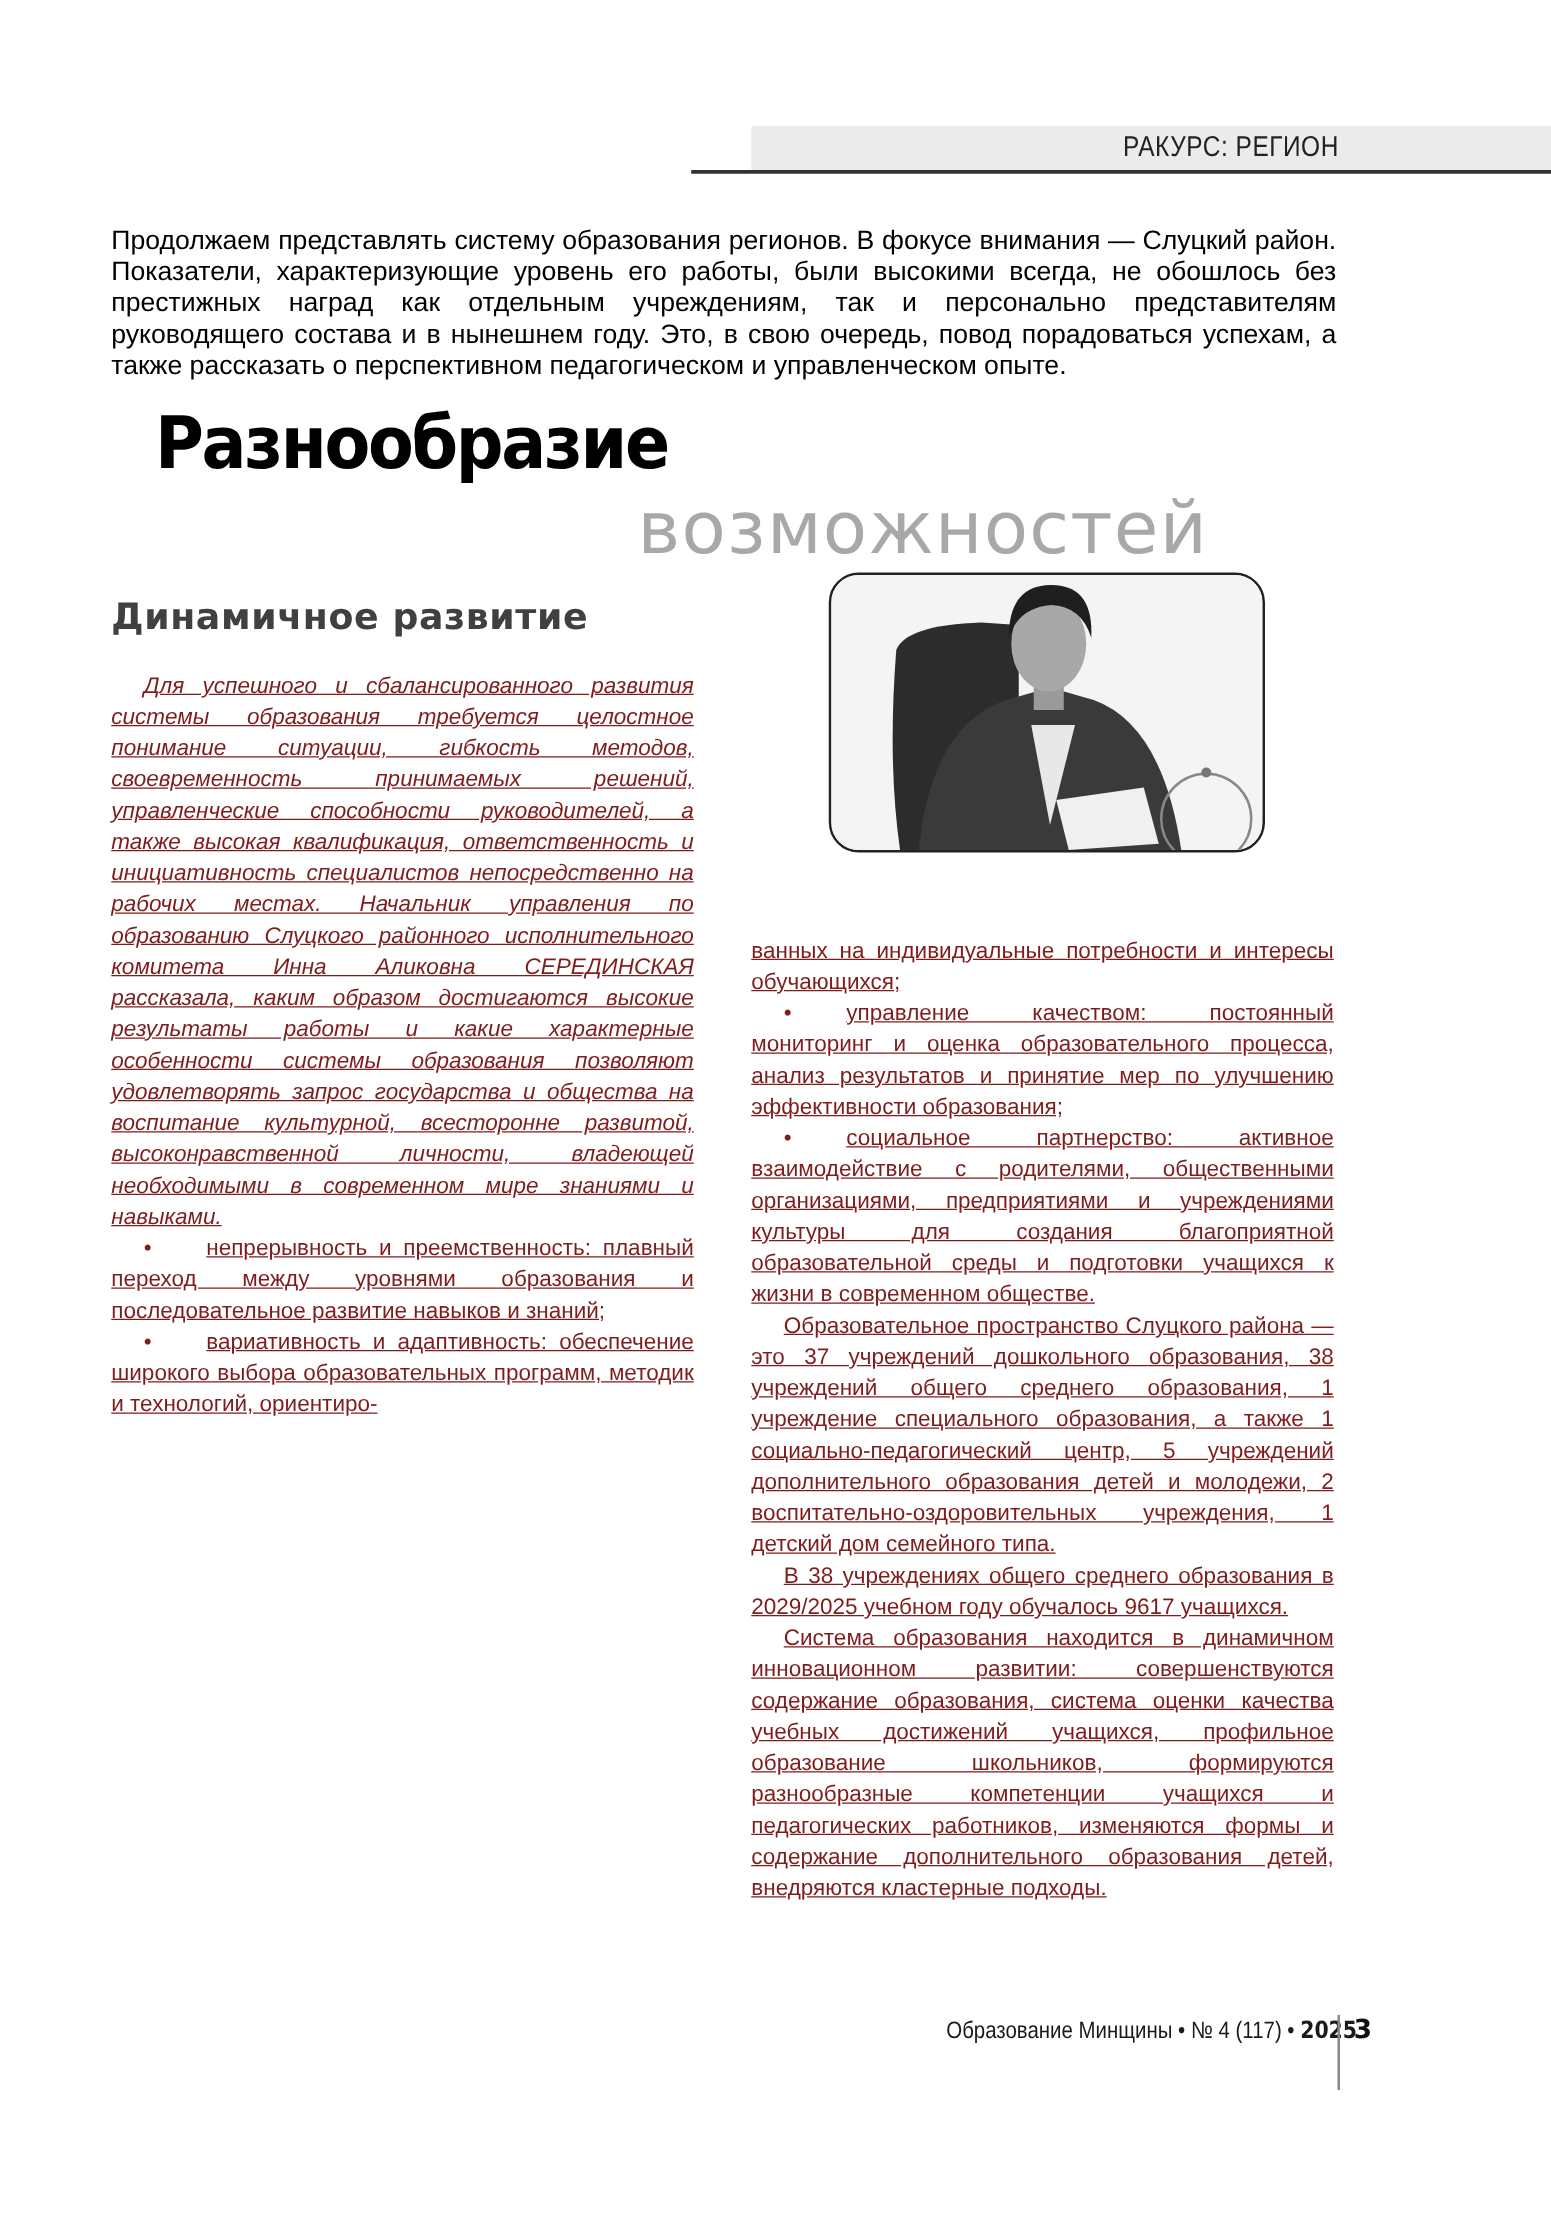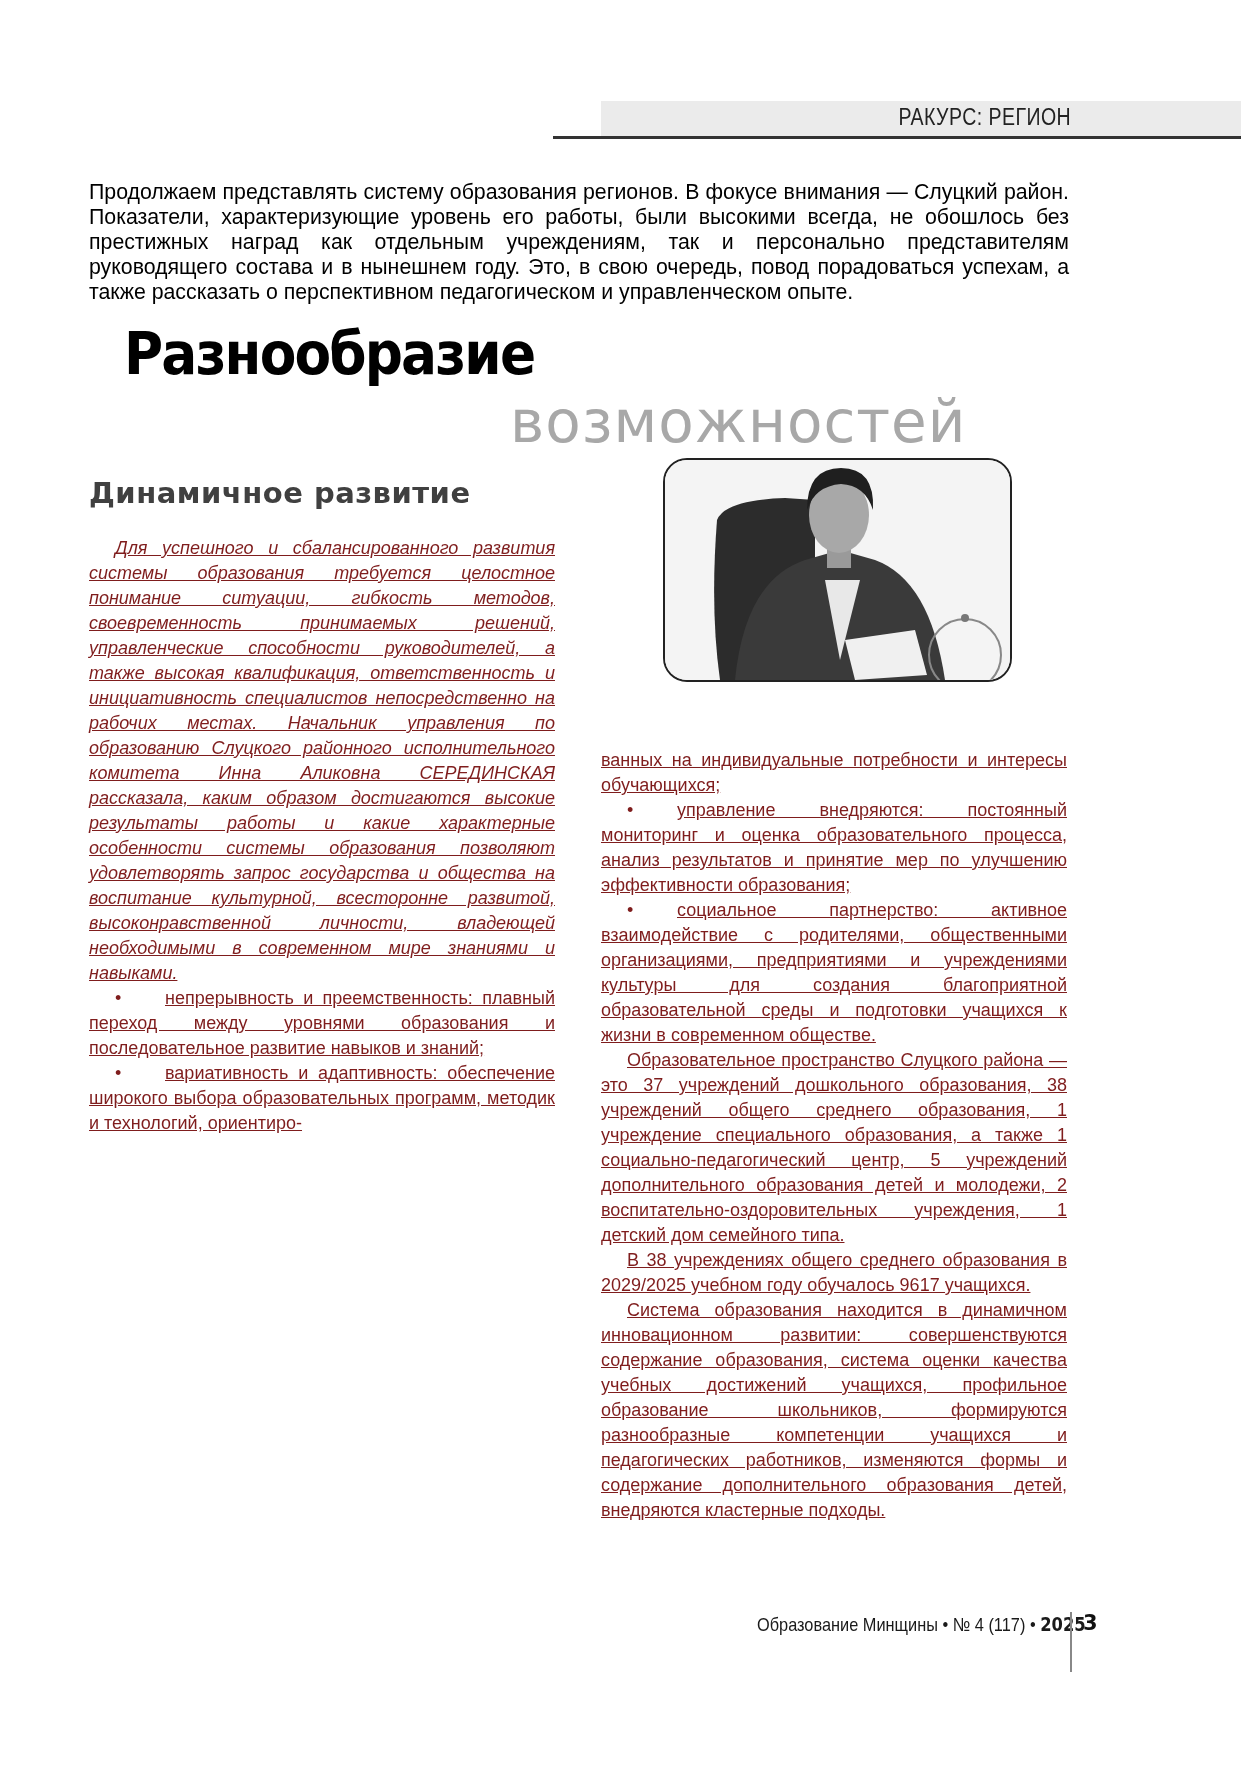--- a/index.html
+++ b/index.html
@@ -89,21 +89,21 @@
 </div>
 
 <div class="col col-left">
   <p class="indent italic">Для успешного и сбалансированного развития системы образования требуется целостное понимание ситуации, гибкость методов, своевременность принимаемых решений, управленческие способности руководителей, а также высокая квалификация, ответственность и инициативность специалистов непосредственно на рабочих местах. Начальник управления по образованию Слуцкого районного исполнительного комитета Инна Аликовна СЕРЕДИНСКАЯ рассказала, каким образом достигаются высокие результаты работы и какие характерные особенности системы образования позволяют удовлетворять запрос государства и общества на воспитание культурной, всесторонне развитой, высоконравственной личности, владеющей необходимыми в современном мире знаниями и навыками.</p>
   <p class="bullet"><span class="dot">•</span><span>непрерывность и преемственность: плавный переход между уровнями образования и последовательное развитие навыков и знаний;</span></p>
   <p class="bullet"><span class="dot">•</span><span>вариативность и адаптивность: обеспечение широкого выбора образовательных программ, методик и технологий, ориентиро-</span></p>
 </div>
 
 <div class="col col-right">
   <p>ванных на индивидуальные потребности и интересы обучающихся;</p>
-  <p class="bullet"><span class="dot">•</span><span>управление внедряются: постоянный мониторинг и оценка образовательного процесса, анализ результатов и принятие мер по улучшению эффективности образования;</span></p>
+  <p class="bullet"><span class="dot">•</span><span>управление качеством: постоянный мониторинг и оценка образовательного процесса, анализ результатов и принятие мер по улучшению эффективности образования;</span></p>
   <p class="bullet"><span class="dot">•</span><span>социальное партнерство: активное взаимодействие с родителями, общественными организациями, предприятиями и учреждениями культуры для создания благоприятной образовательной среды и подготовки учащихся к жизни в современном обществе.</span></p>
   <p class="indent">Образовательное пространство Слуцкого района — это 37 учреждений дошкольного образования, 38 учреждений общего среднего образования, 1 учреждение специального образования, а также 1 социально-педагогический центр, 5 учреждений дополнительного образования детей и молодежи, 2 воспитательно-оздоровительных учреждения, 1 детский дом семейного типа.</p>
   <p class="indent">В 38 учреждениях общего среднего образования в 2029/2025 учебном году обучалось 9617 учащихся.</p>
   <p class="indent">Система образования находится в динамичном инновационном развитии: совершенствуются содержание образования, система оценки качества учебных достижений учащихся, профильное образование школьников, формируются разнообразные компетенции учащихся и педагогических работников, изменяются формы и содержание дополнительного образования детей, внедряются кластерные подходы.</p>
 </div>
 
 <div class="footer">
   <span>Образование Минщины • № 4 (117) •</span>
   <span class="year">2025</span>
 </div>

